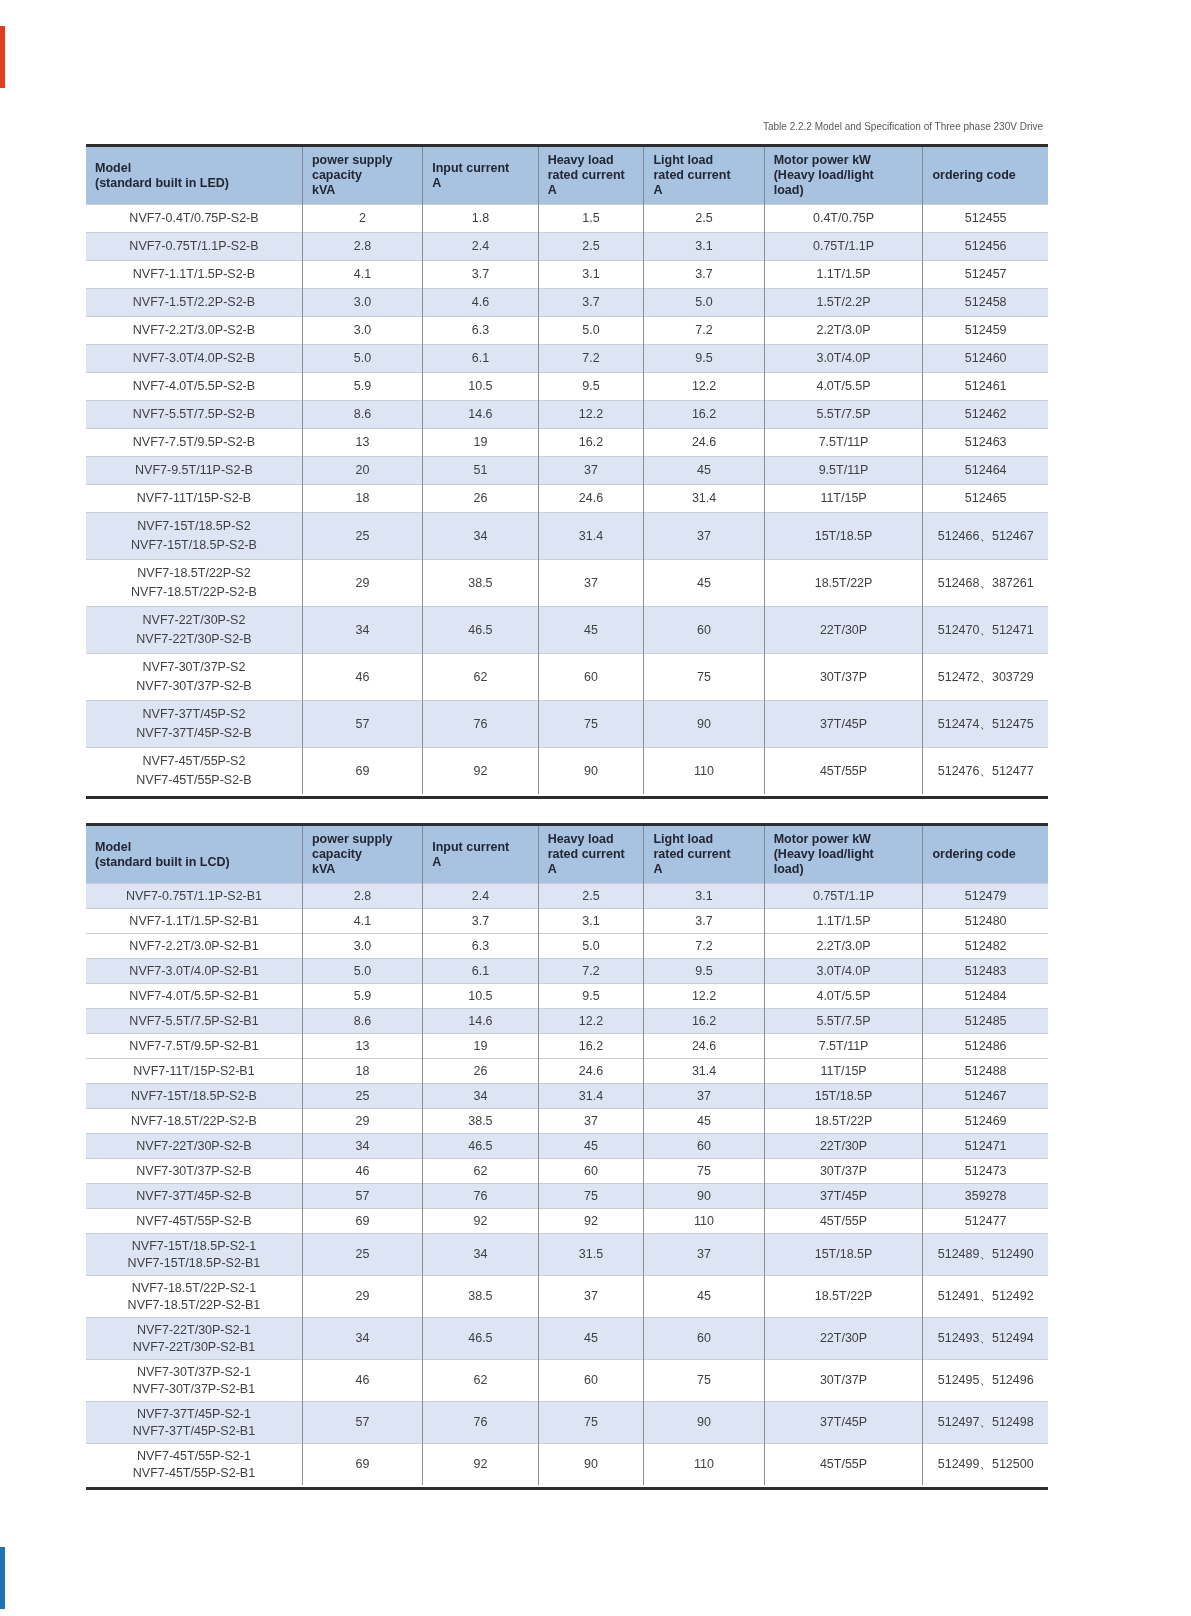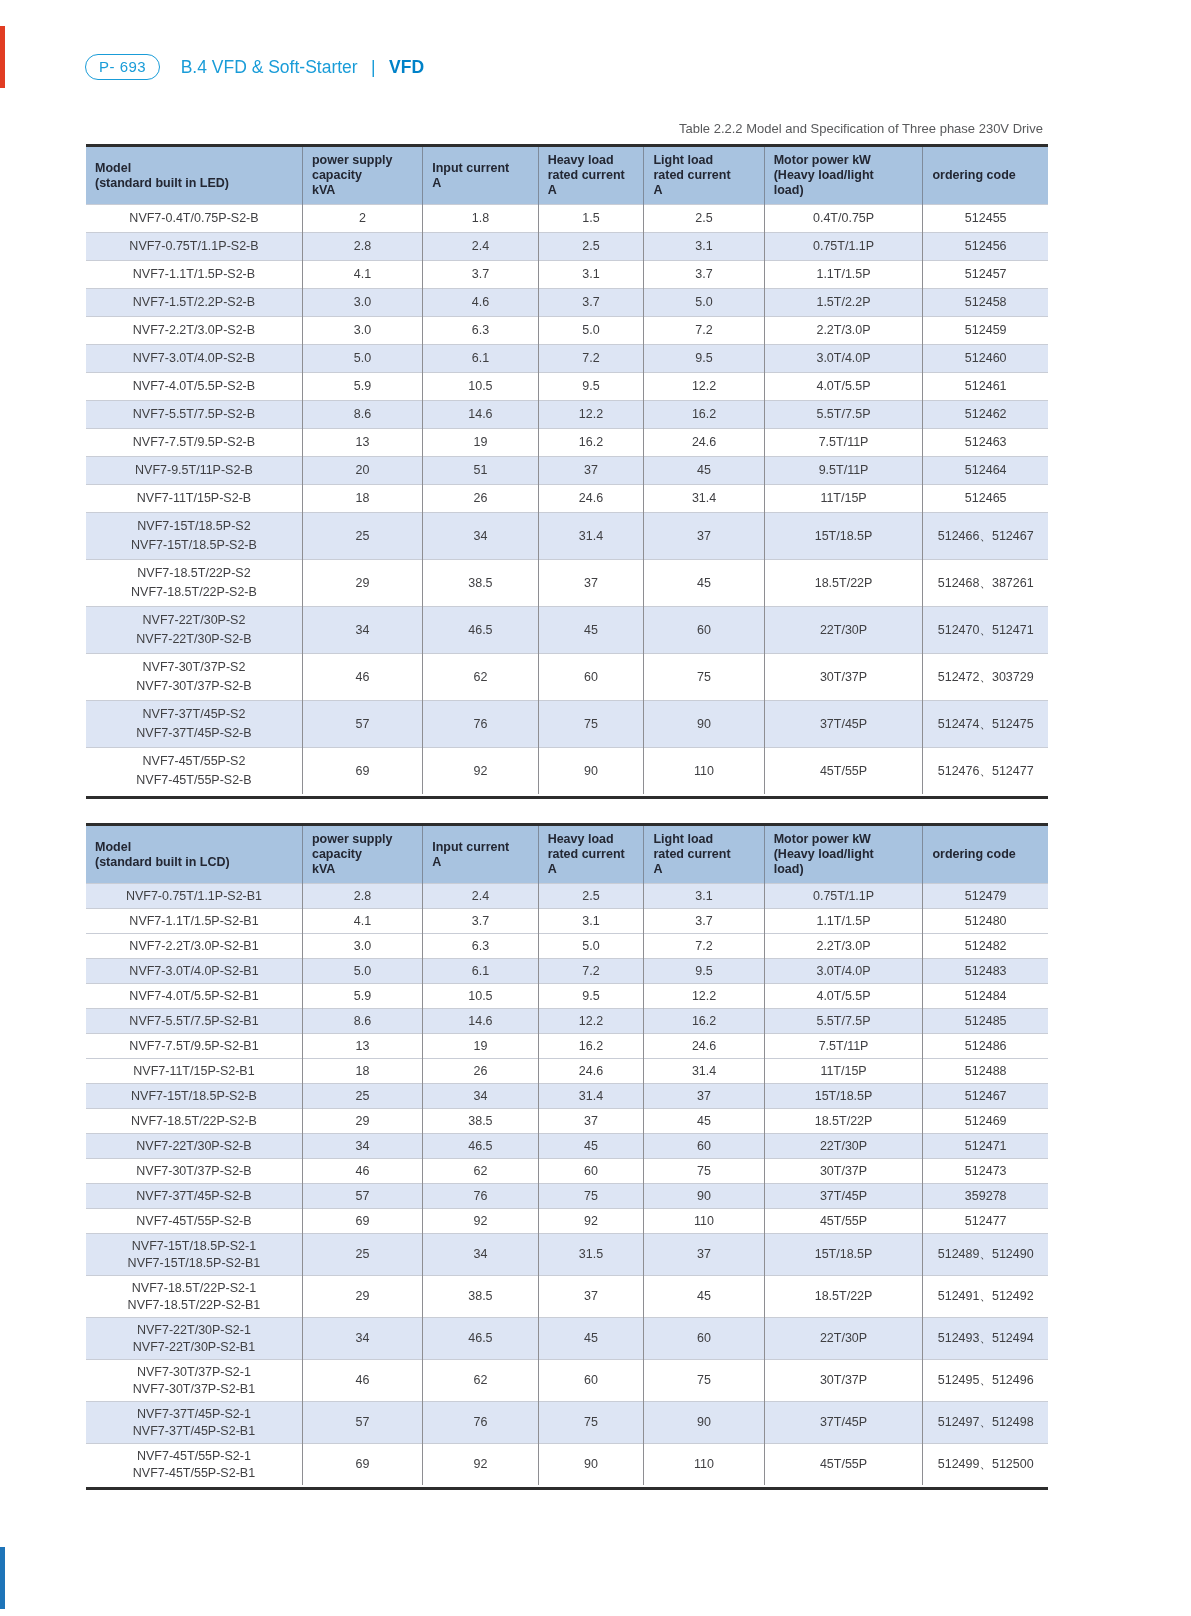--- a/index.html
+++ b/index.html
@@ -22,21 +22,21 @@
     border:1.5px solid #199cd8; border-radius:14px;
     padding:3px 13px 4px 13px;
     color:#199cd8; font-size:15px; letter-spacing:0.5px;
     vertical-align:middle;
   }
   .section-title { color:#199cd8; font-size:17.5px; margin-left:16px; vertical-align:middle; }
   .section-sep { color:#199cd8; font-size:17.5px; margin:0 9px; vertical-align:middle; }
   .section-tag { color:#0082c8; font-size:17.5px; font-weight:bold; vertical-align:middle; }
 
   
-  .caption { position:absolute; top:121px; right:148px; color:#58595b; font-size:13px; }
+  .caption { position:absolute; top:121px; right:148px; color:#58595b; font-size:10px; }
 
   
   .tables { position:absolute; top:144px; left:86px; width:962px; }
   .tablewrap {
     border-top:3px solid #2d2d2d;
     border-bottom:3px solid #2d2d2d;
     padding-bottom:2px;
   }
   .tablewrap.t2 { margin-top:24px; }
   table.spec { width:100%; border-collapse:collapse; table-layout:fixed; }
@@ -67,26 +67,20 @@
   table.spec tr.alt td { background:#dde5f4; }
 </style>
 </head>
 <body>
 
 <div class="page">
 
   <div class="edge-tab edge-tab-top"></div>
   <div class="edge-tab edge-tab-bottom"></div>
 
-  <header class="page-header">
-    <span class="page-badge">P- 693</span>
-    <span class="section-title">B.4 VFD &amp; Soft-Starter</span>
-    <span class="section-sep">|</span>
-    <span class="section-tag">VFD</span>
-  </header>
 
   <div class="caption">Table 2.2.2 Model and Specification of Three phase 230V Drive</div>
 
   <div class="tables">
     <div class="tablewrap t1">
       <table class="spec">
           <colgroup>
             <col class="c0">
             <col class="c1">
             <col class="c2">

